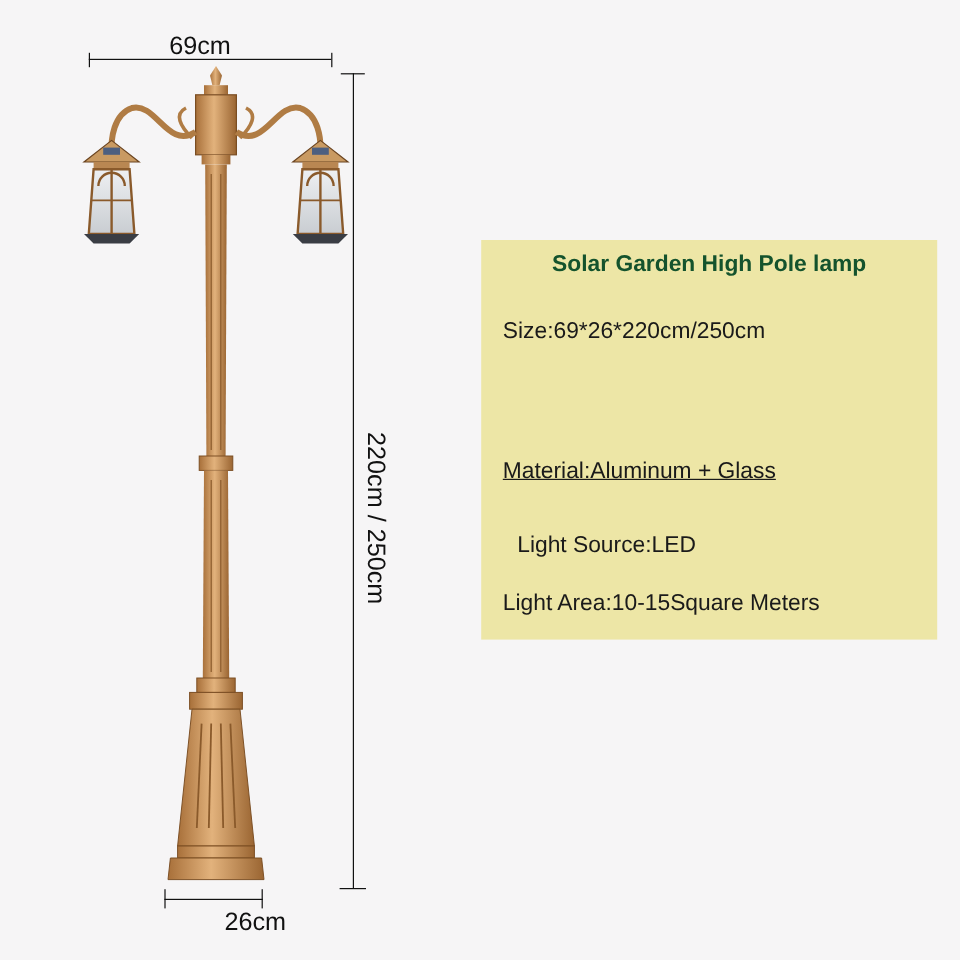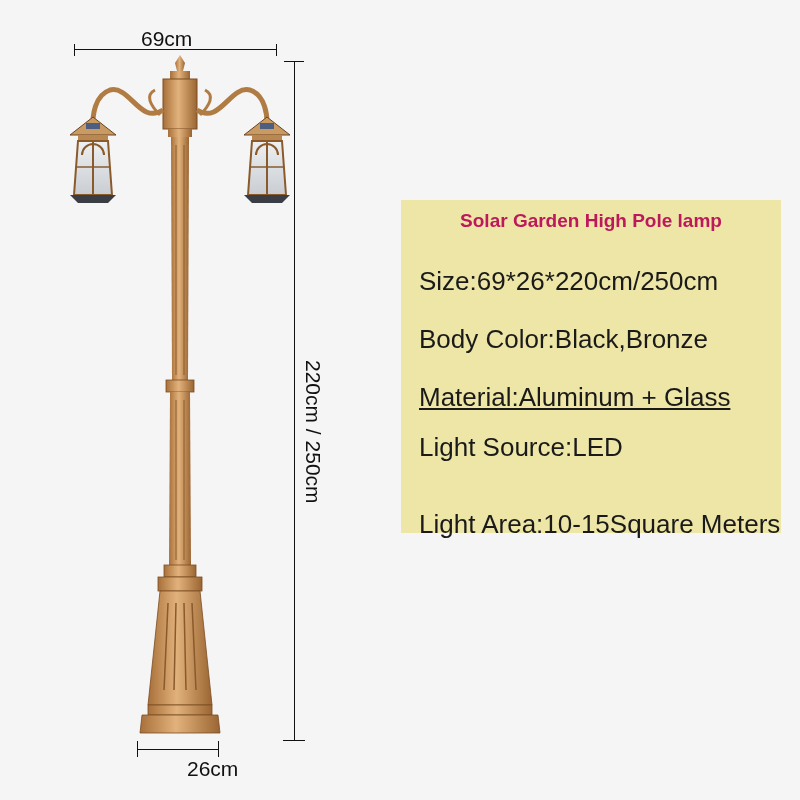--- a/index.html
+++ b/index.html
@@ -17,23 +17,23 @@
     white-space: nowrap;
   }
   .lamp { position: absolute; left: 60px; top: 55px; width: 240px; height: 690px; }
   .info-panel {
     position: absolute; left: 401px; top: 200px; width: 380px; height: 333px;
     background: #ede6a6;
     box-sizing: border-box;
   }
   .info-title {
     position: absolute; left: 0; right: 0; top: 10px; text-align: center;
-    font-weight: bold; font-size: 19px; color: #be185d;
+    font-weight: bold; font-size: 19px; color: #14532d;
   }
-  .info-row { position: absolute; left: 18px; font-size: 26px; color: #1a1a1a; }
+  .info-row { position: absolute; left: 18px; font-size: 19px; color: #1a1a1a; }
 </style>
 </head>
 <body>
 
 <div class="dim-label" style="left:141px; top:27px;text-align:right;">69cm</div>
 <div class="dim-line" style="left:74px; top:49px; width:202px; height:1px;"></div>
 <div class="dim-line" style="left:74px; top:44px; width:1px; height:12px;"></div>
 <div class="dim-line" style="left:276px; top:44px; width:1px; height:12px;"></div>
 
 <div class="dim-line" style="left:294px; top:61px; width:1px; height:679px;"></div>
@@ -110,17 +110,16 @@
   <line x1="116" y1="548" x2="114" y2="635" stroke="#8a5a2b" stroke-width="1.5"></line>
   <line x1="124" y1="548" x2="126" y2="635" stroke="#8a5a2b" stroke-width="1.5"></line>
   <line x1="132" y1="548" x2="136" y2="635" stroke="#8a5a2b" stroke-width="1.5"></line>
   <rect x="88" y="650" width="64" height="10" fill="url(#br)" stroke="#7a4d22" stroke-width="0.8"></rect>
   <path d="M82 660 L158 660 L160 678 L80 678 Z" fill="url(#br)" stroke="#7a4d22" stroke-width="0.8"></path>
 </svg>
 
 <div class="info-panel">
   <div class="info-title">Solar Garden High Pole lamp</div>
   <div class="info-row" style="top:66px;">Size:69*26*220cm/250cm</div>
-  <div class="info-row" style="top:124px;">Body Color:Black,Bronze</div>
   <div class="info-row" style="top:182px;text-decoration:underline;">Material:Aluminum + Glass</div>
-  <div class="info-row" style="top:232px;">Light Source:LED</div>
-  <div class="info-row" style="top:309px;">Light Area:10-15Square Meters</div>
+  <div class="info-row" style="top:244px;margin-left:12px;">Light Source:LED</div>
+  <div class="info-row" style="top:292px;">Light Area:10-15Square Meters</div>
 </div>
 
 </body></html>

